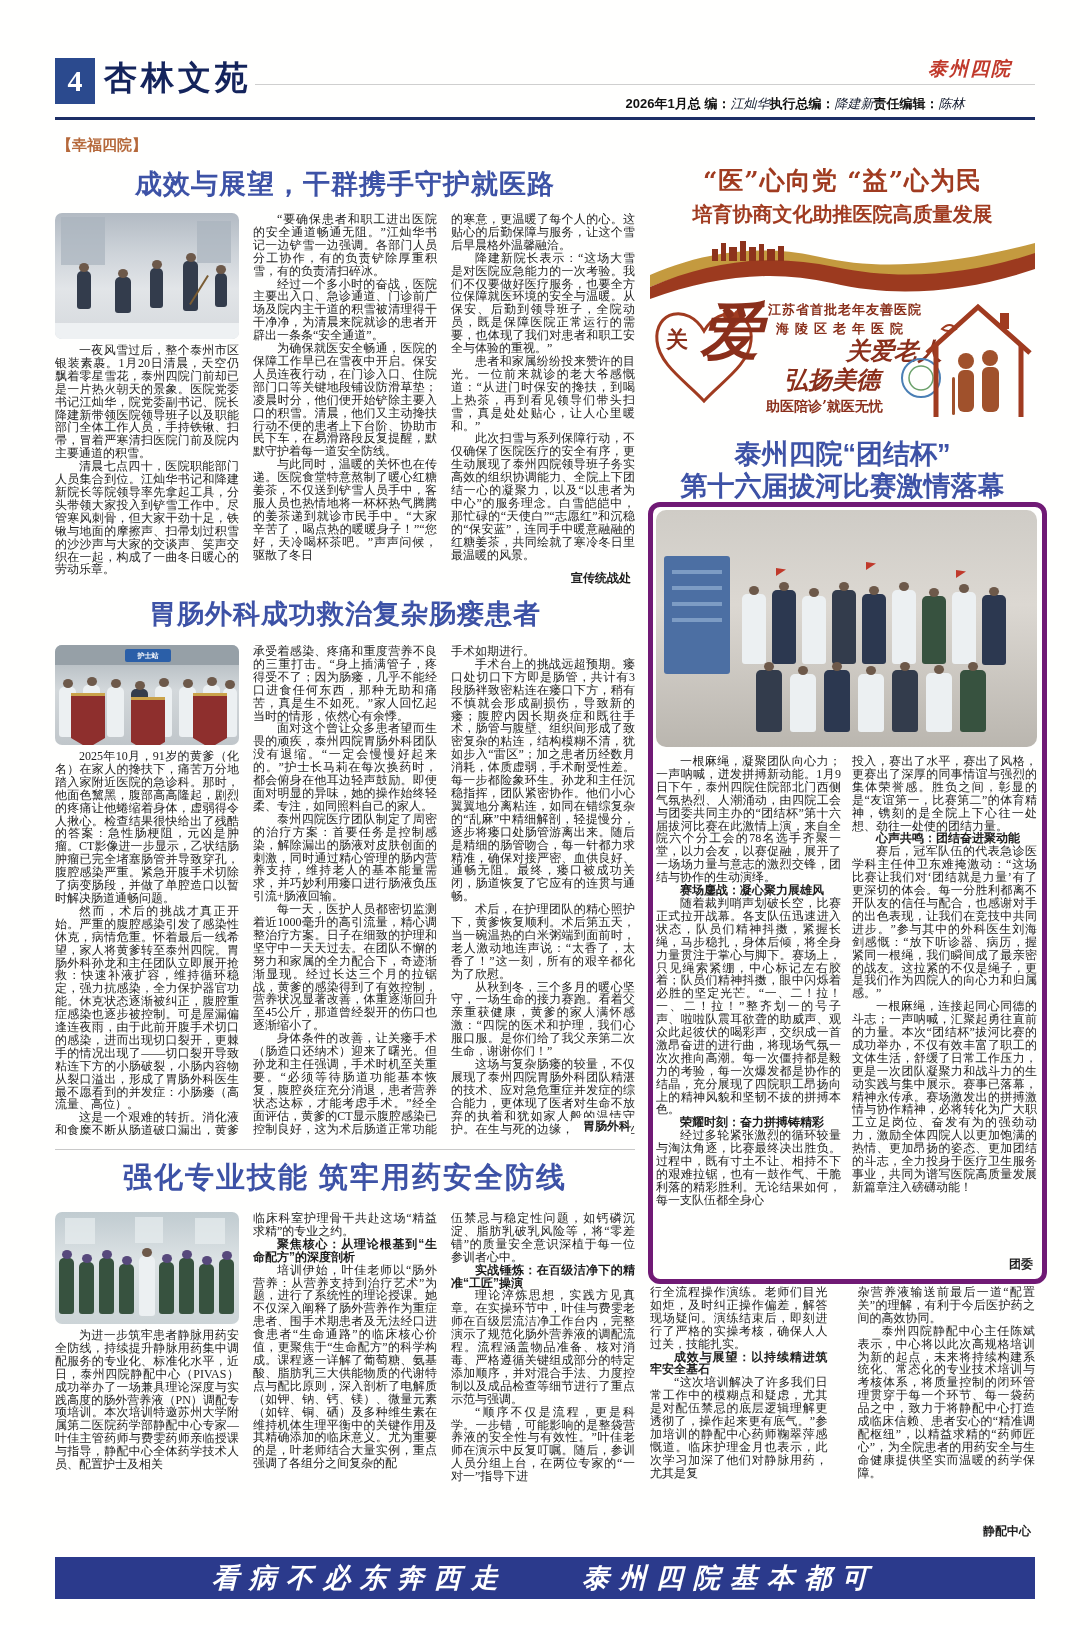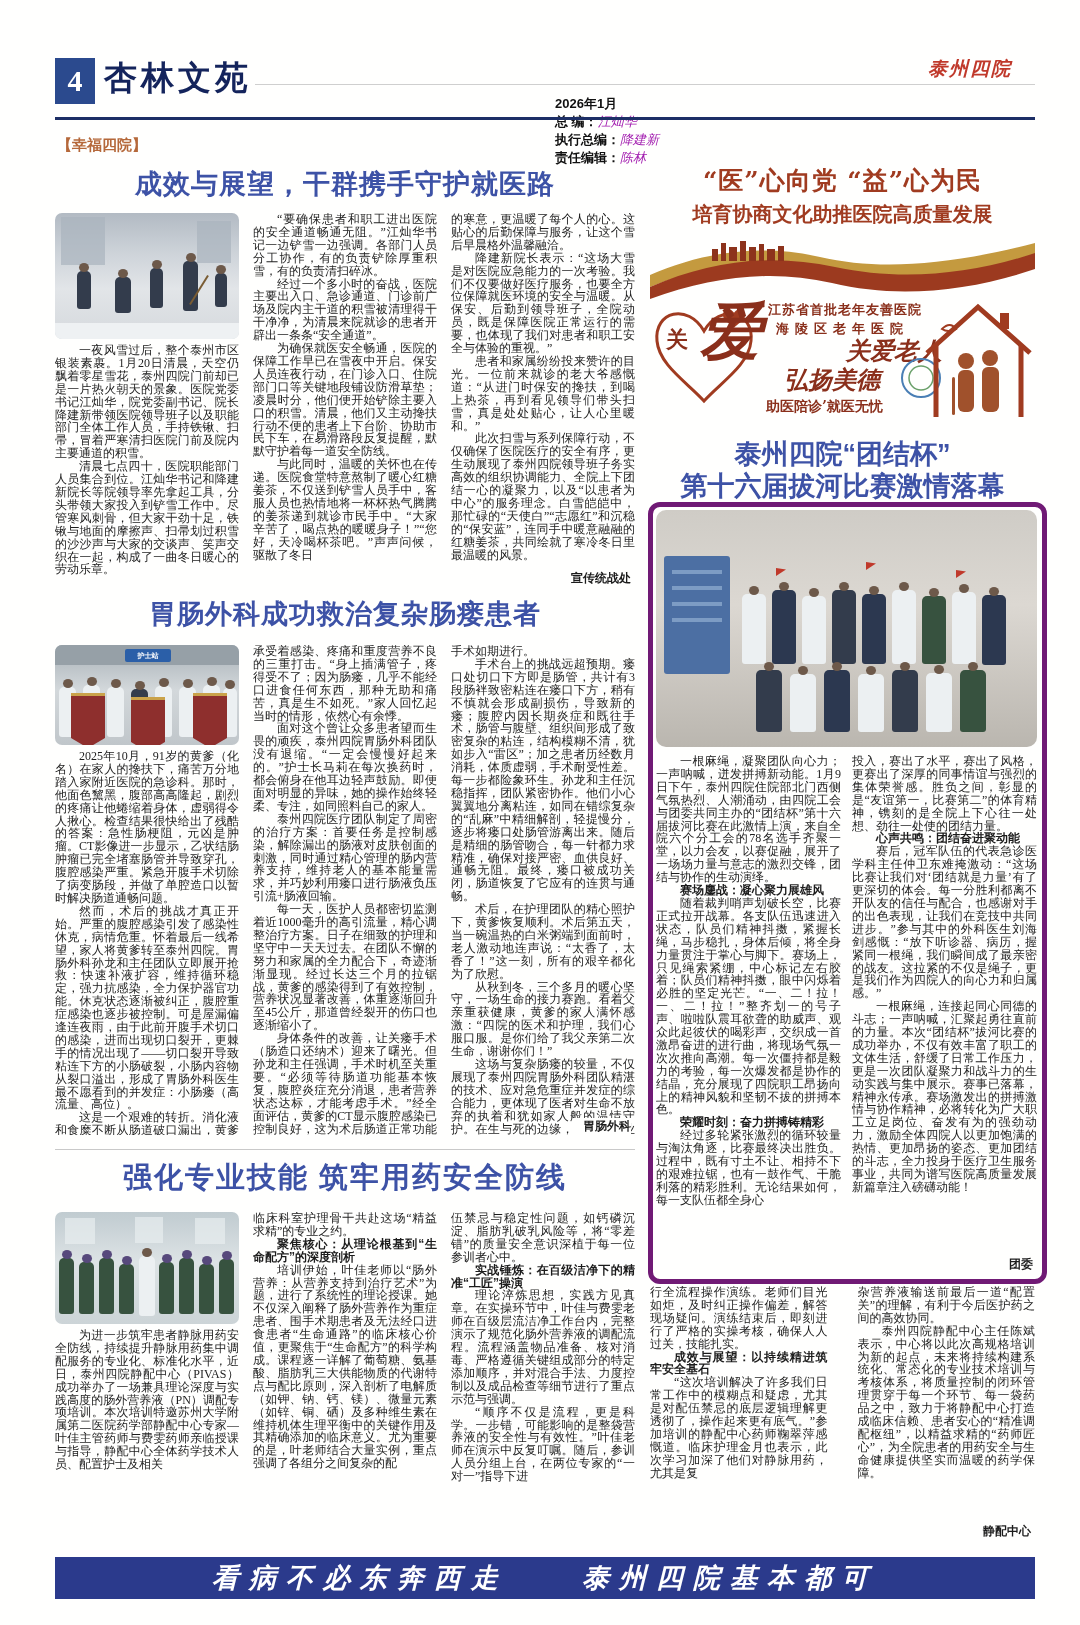--- a/index.html
+++ b/index.html
@@ -5,23 +5,23 @@
   html,body{margin:0;padding:0;background:#e9e9e9;}
   .page{position:relative;width:1080px;height:1625px;background:#fffffe;overflow:hidden;
         font-family:"Liberation Serif","DejaVu Serif",serif;color:#1c1c1c;}
   
   .numbox{position:absolute;left:55px;top:58px;width:40px;height:46px;background:#2b4a8e;color:#fff;
           display:flex;align-items:center;justify-content:center;font:700 30px "Liberation Serif",serif;}
   .secname{position:absolute;left:104px;top:56px;margin:0;font:900 33px "Liberation Sans","DejaVu Sans",sans-serif;
            color:#14245c;letter-spacing:4px;}
   .hdr-thin{position:absolute;left:255px;top:84px;width:780px;height:1px;background:#cfcfcf;}
   .masthead{position:absolute;left:928px;top:56px;color:#c0392b;font:italic 700 19px "DejaVu Serif",serif;letter-spacing:2px;}
-  .edrow{position:absolute;left:555px;top:95px;width:480px;display:flex;justify-content:flex-start;
-         font:700 13px "Liberation Sans",sans-serif;color:#111;flex-direction:column;}
-  .edrow i{font-style:italic;font-weight:400;color:#a21caf;font-family:"DejaVu Serif",serif;}
+  .edrow{position:absolute;left:555px;top:95px;width:480px;display:flex;justify-content:center;
+         font:700 13px "Liberation Sans",sans-serif;color:#111;}
+  .edrow i{font-style:italic;font-weight:400;color:#0f172a;font-family:"DejaVu Serif",serif;}
   .hdr-rule{position:absolute;left:55px;top:117px;width:980px;height:3px;background:#1d2f66;}
   
   .tag{position:absolute;left:57px;top:136px;font:700 15px "Liberation Sans",sans-serif;color:#b5683a;}
   .atitle{position:absolute;left:55px;width:580px;margin:0;text-align:center;
           font-family:"Liberation Sans","DejaVu Sans",sans-serif;font-weight:900;color:#3d52a6;}
   #t1{top:166px;font-size:27px;letter-spacing:1px;}
   #t2{top:596px;font-size:27px;letter-spacing:1px;}
   #t3{top:1158px;font-size:29px;letter-spacing:2px;}
   .rtitle{position:absolute;left:650px;width:385px;margin:0;text-align:center;font-weight:900;
           font-family:"Liberation Sans",sans-serif;}

